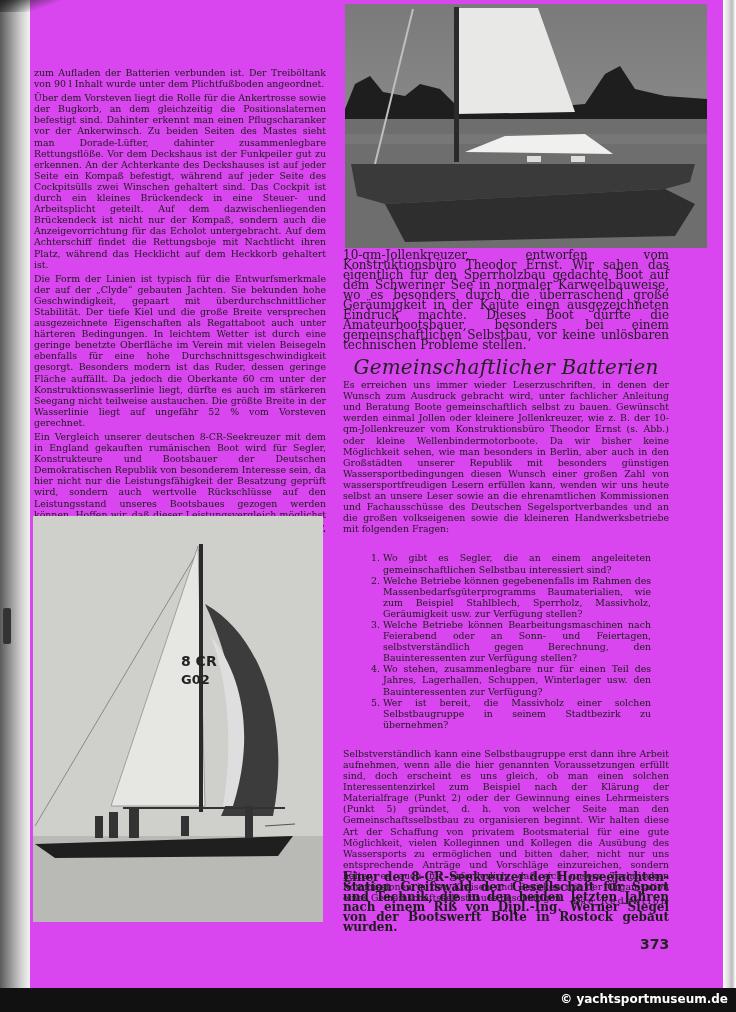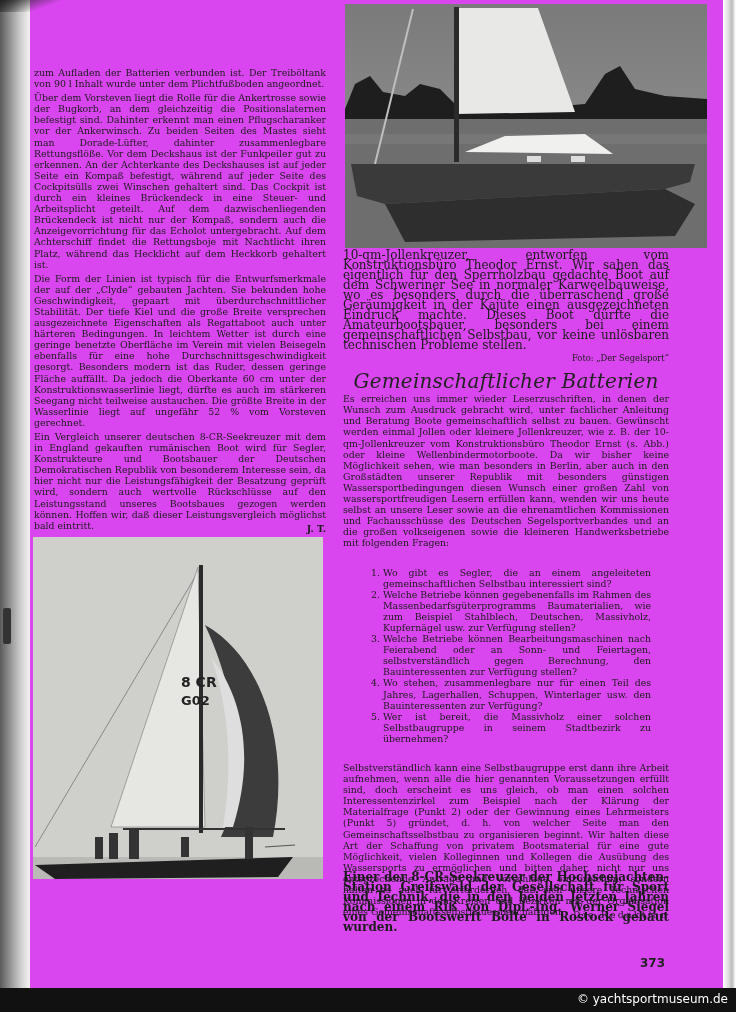--- a/index.html
+++ b/index.html
@@ -35,30 +35,30 @@
   .sig { text-align: right; font-weight: bold; margin-top: -11px; }
   .photo-credit { text-align: right; font-size: 8.4px; }
   .cap { font-size: 12px; line-height: 10px; }
   .headline {
     font-family: "DejaVu Serif", serif; font-style: italic; font-size: 20px;
     text-align: center; margin: 12px 0 6px 0; letter-spacing: 0.2px; color: #222;
   }
   ol.questions { margin: 18px; padding-left: 22px; }
   ol.questions li { margin: 0; }
   .signature { text-align: right; letter-spacing: 2.2px; margin-top: -11px; }
-  .page-number { position: absolute; left: 640px; top: 936px; font-size: 12px; font-weight: bold; color: #222; font-family: "DejaVu Sans", sans-serif; margin-top: 20px; }
+  .page-number { position: absolute; left: 640px; top: 936px; font-size: 14px; font-weight: bold; color: #222; font-family: "DejaVu Sans", sans-serif; }
   .bottom-caption { position: absolute; left: 343px; top: 872px; width: 326px; }
   .watermark {
     position: absolute; right: 8px; bottom: 6px; color: #fff;
-    font-family: "DejaVu Sans", sans-serif; font-size: 12px; font-weight: normal;
+    font-family: "DejaVu Sans", sans-serif; font-size: 12px; font-weight: bold;
   }
   
   .photo { position: absolute; overflow: hidden; }
   .photo-top { left: 345px; top: 4px; width: 362px; height: 244px; background: #5b5b5b; }
-  .photo-bottom { left: 33px; top: 537px; width: 290px; height: 342px; background: #c9c9c7; text-align: right; }
+  .photo-bottom { left: 33px; top: 516px; width: 290px; height: 406px; background: #c9c9c7; text-align: right; }
 </style>
 </head>
 <body>
 
 <div class="page">
   <div class="left-shadow"></div>
   <div class="top-shadow"></div>
   <div class="clip-mark"></div>
   <div class="spine"></div>
 
@@ -125,28 +125,27 @@
       <rect x="96" y="292" width="10" height="30" fill="#333"></rect>
       <rect x="148" y="300" width="8" height="20" fill="#333"></rect>
       <rect x="212" y="290" width="8" height="32" fill="#333"></rect>
 
       <path d="M232 310 L262 308" stroke="#555" stroke-width="1.2"></path>
     </svg>
   </div>
 
   <div class="col right-col">
     <p class="cap">10-qm-Jollenkreuzer, entworfen vom Konstruktionsbüro Theodor Ernst. Wir sahen das eigentlich für den Sperrholzbau gedachte Boot auf dem Schweriner See in normaler Karweelbauweise, wo es besonders durch die überraschend große Geräumigkeit in der Kajüte einen ausgezeichneten Eindruck machte. Dieses Boot dürfte die Amateurbootsbauer, besonders bei einem gemeinschaftlichen Selbstbau, vor keine unlösbaren technischen Probleme stellen.</p>
-    <div class="photo-credit">Foto: „Der Segelsport“</div>
 
     <div class="headline">Gemeinschaftlicher Batterien</div>
 
     <p>Es erreichen uns immer wieder Leserzuschriften, in denen der Wunsch zum Ausdruck gebracht wird, unter fachlicher Anleitung und Beratung Boote gemeinschaftlich selbst zu bauen. Gewünscht werden einmal Jollen oder kleinere Jollenkreuzer, wie z. B. der 10-qm-Jollenkreuzer vom Konstruktionsbüro Theodor Ernst (s. Abb.) oder kleine Wellenbindermotorboote. Da wir bisher keine Möglichkeit sehen, wie man besonders in Berlin, aber auch in den Großstädten unserer Republik mit besonders günstigen Wassersportbedingungen diesen Wunsch einer großen Zahl von wassersportfreudigen Lesern erfüllen kann, wenden wir uns heute selbst an unsere Leser sowie an die ehrenamtlichen Kommissionen und Fachausschüsse des Deutschen Segelsportverbandes und an die großen volkseigenen sowie die kleineren Handwerksbetriebe mit folgenden Fragen:</p>
     <ol class="questions">
       <li>Wo gibt es Segler, die an einem angeleiteten gemeinschaftlichen Selbstbau interessiert sind?</li>
-      <li>Welche Betriebe können gegebenenfalls im Rahmen des Massenbedarfsgüterprogramms Baumaterialien, wie zum Beispiel Stahlblech, Deutschen, Massivholz, Kupfernägel usw. zur Verfügung stellen?</li>
+      <li>Welche Betriebe können gegebenenfalls im Rahmen des Massenbedarfsgüterprogramms Baumaterialien, wie zum Beispiel Stahlblech, Sperrholz, Massivholz, Geräumigkeit usw. zur Verfügung stellen?</li>
       <li>Welche Betriebe können Bearbeitungsmaschinen nach Feierabend oder an Sonn- und Feiertagen, selbstverständlich gegen Berechnung, den Bauinteressenten zur Verfügung stellen?</li>
       <li>Wo stehen, zusammenlegbare nur für einen Teil des Jahres, Lagerhallen, Schuppen, Winterlager usw. den Bauinteressenten zur Verfügung?</li>
       <li>Wer ist bereit, die Massivholz einer solchen Selbstbaugruppe in seinem Stadtbezirk zu übernehmen?</li>
     </ol>
     <p>Selbstverständlich kann eine Selbstbaugruppe erst dann ihre Arbeit aufnehmen, wenn alle die hier genannten Voraussetzungen erfüllt sind, doch erscheint es uns gleich, ob man einen solchen Interessentenzirkel zum Beispiel nach der Klärung der Materialfrage (Punkt 2) oder der Gewinnung eines Lehrmeisters (Punkt 5) gründet, d. h. von welcher Seite man den Gemeinschaftsselbstbau zu organisieren beginnt. Wir halten diese Art der Schaffung von privatem Bootsmaterial für eine gute Möglichkeit, vielen Kolleginnen und Kollegen die Ausübung des Wassersports zu ermöglichen und bitten daher, nicht nur uns entsprechende Anträge und Vorschläge einzureichen, sondern halten es auch für erforderlich, daß sich unsere Technischen Kommissionen in den Kreisen und Bezirken mit der Organisation eines Gemeinschaftsselbstbaues beschäftigen.</p>
     <div class="signature">Die Redaktion</div>
   </div>
 
   <div class="col bottom-caption">
     <p class="cap" style="margin:0;font-weight:bold;">Einer der 8-CR-Seekreuzer der Hochseejachten-Station Greifswald der Gesellschaft für Sport und Technik, die in den beiden letzten Jahren nach einem Riß von Dipl.-Ing. Werner Siegel von der Bootswerft Bölte in Rostock gebaut wurden.</p>

